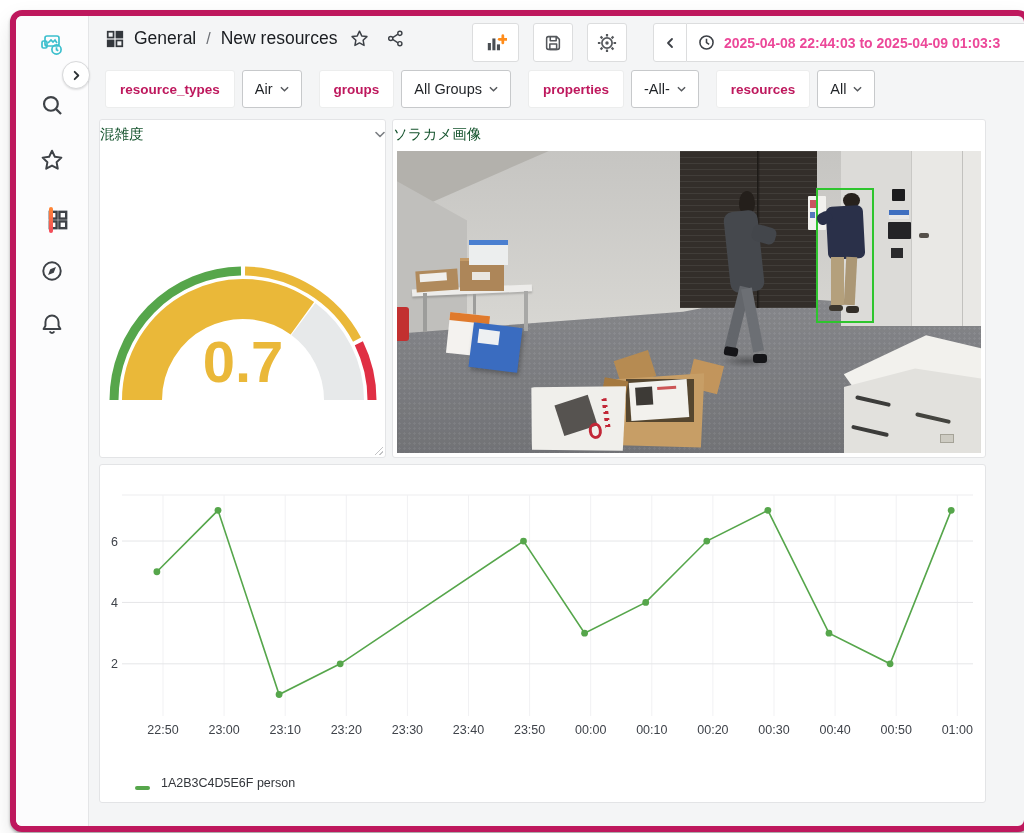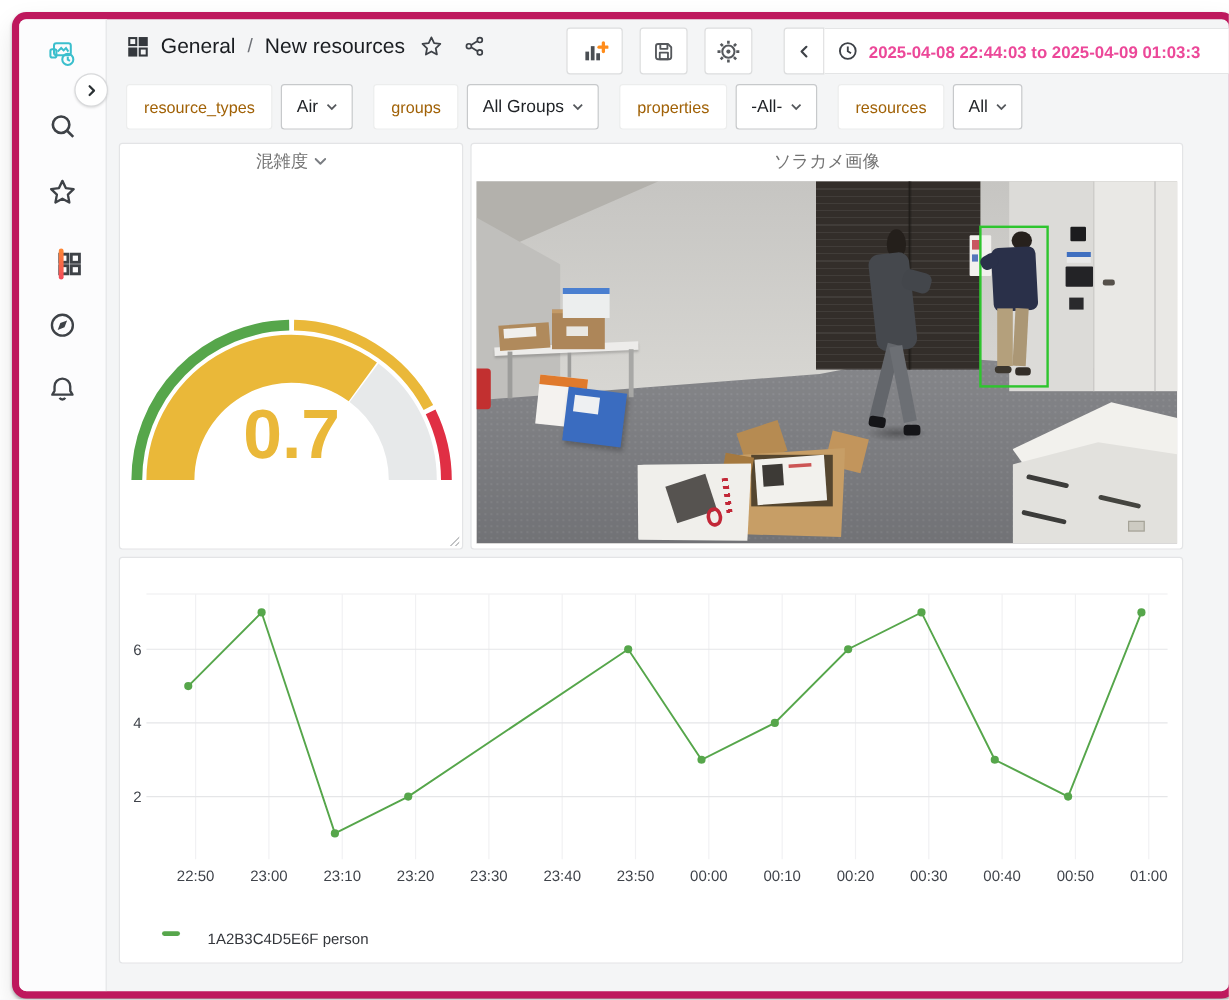--- a/index.html
+++ b/index.html
@@ -31,33 +31,33 @@
   .time-group{display:flex;margin-left:12px}
   .time-back{width:32px;height:37px;background:#fff;border:1px solid #dcddde;border-radius:3px 0 0 3px;
              display:flex;align-items:center;justify-content:center;cursor:pointer}
   .time-btn{height:37px;background:#fff;border:1px solid #dcddde;border-left:none;border-radius:0 3px 3px 0;
             display:flex;align-items:center;gap:8px;padding:0 10px;cursor:pointer;white-space:nowrap;overflow:hidden;width:328px}
   .time-txt{font-size:14px;font-weight:bold;color:#ec4899;white-space:nowrap}
   
   .filters{position:absolute;left:16px;top:50px;height:46px;display:flex;align-items:center}
   .fgroup{display:flex;align-items:center;margin-right:17px}
   .fl{height:36px;display:flex;align-items:center;background:#fff;border:1px solid #eceded;border-radius:3px;
-      padding:0 14px;color:#a16207;font-weight:normal;font-size:13.5px;margin-right:7px}
+      padding:0 14px;color:#be185d;font-weight:bold;font-size:13.5px;margin-right:7px}
   .fv{height:36px;display:flex;align-items:center;gap:7px;background:#fff;border:1px solid #c7c9cb;border-radius:3px;
       padding:0 12px;color:#1f2226;font-size:14.5px;cursor:pointer}
   .fv svg{stroke:#55585c;fill:none;stroke-width:1.6}
   
   .dash{position:absolute;left:0;top:103px;right:0;bottom:0}
   .panel{position:absolute;background:#fff;border:1px solid #e3e4e6;border-radius:3px}
-  .ptitle{height:28px;display:flex;align-items:center;justify-content:center;gap:5px;
-          font-size:14.5px;color:#737373;cursor:pointer}
+  .ptitle{height:28px;display:flex;align-items:center;justify-content:space-between;gap:5px;
+          font-size:14.5px;color:#14532d;cursor:pointer}
   .resize{position:absolute;right:2px;bottom:2px;width:9px;height:9px;cursor:nwse-resize;
           background:repeating-linear-gradient(-45deg,transparent 0 2px,#c3c4c6 2px 3px);
           clip-path:polygon(100% 0,100% 100%,0 100%)}
-  .legend{position:absolute;left:35px;bottom:12px;display:flex;align-items:flex-start;gap:23px;cursor:pointer}
+  .legend{position:absolute;left:35px;bottom:12px;display:flex;align-items:flex-end;gap:11px;cursor:pointer}
   .legend-dash{width:15px;height:4px;border-radius:2px}
   .legend-txt{font-size:12.5px;color:#33363b}
   
   .cam{position:absolute;left:4px;top:31px;right:4px;bottom:4px;overflow:hidden;background:#cfcecb}
   .cam .a{position:absolute}
   text{font-family:"Liberation Sans",sans-serif}
 </style>
 </head>
 <body>
 

